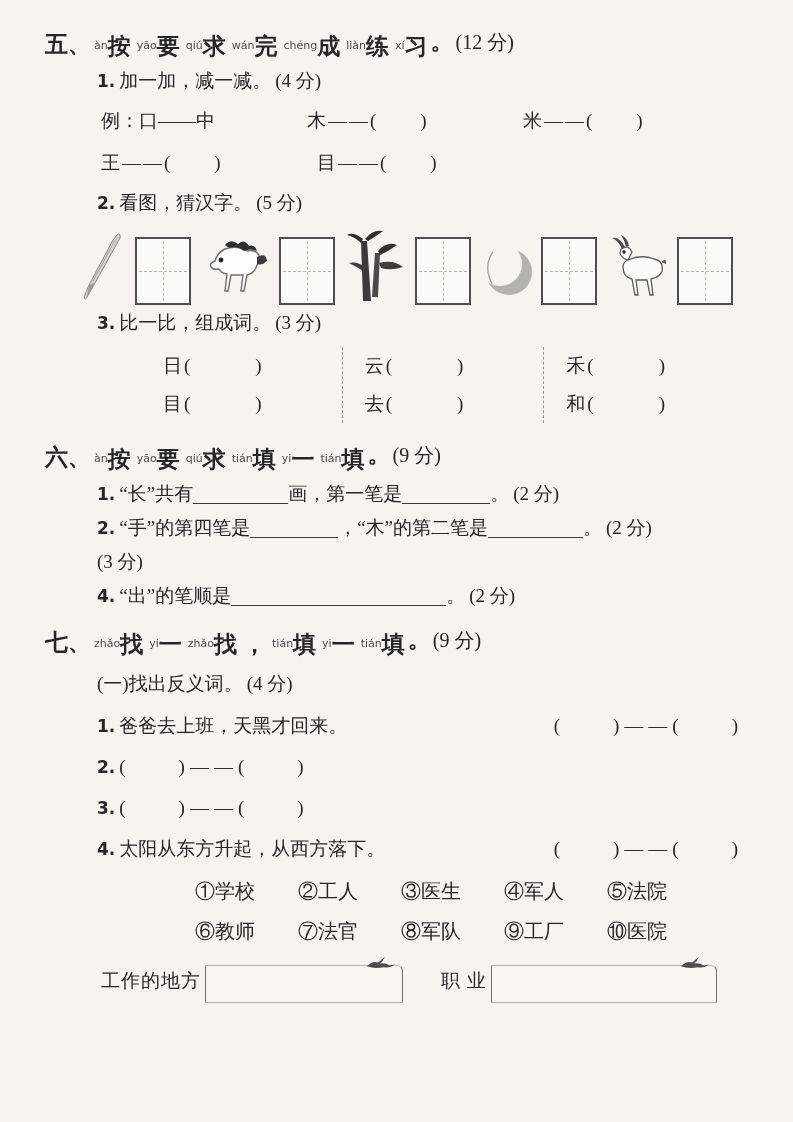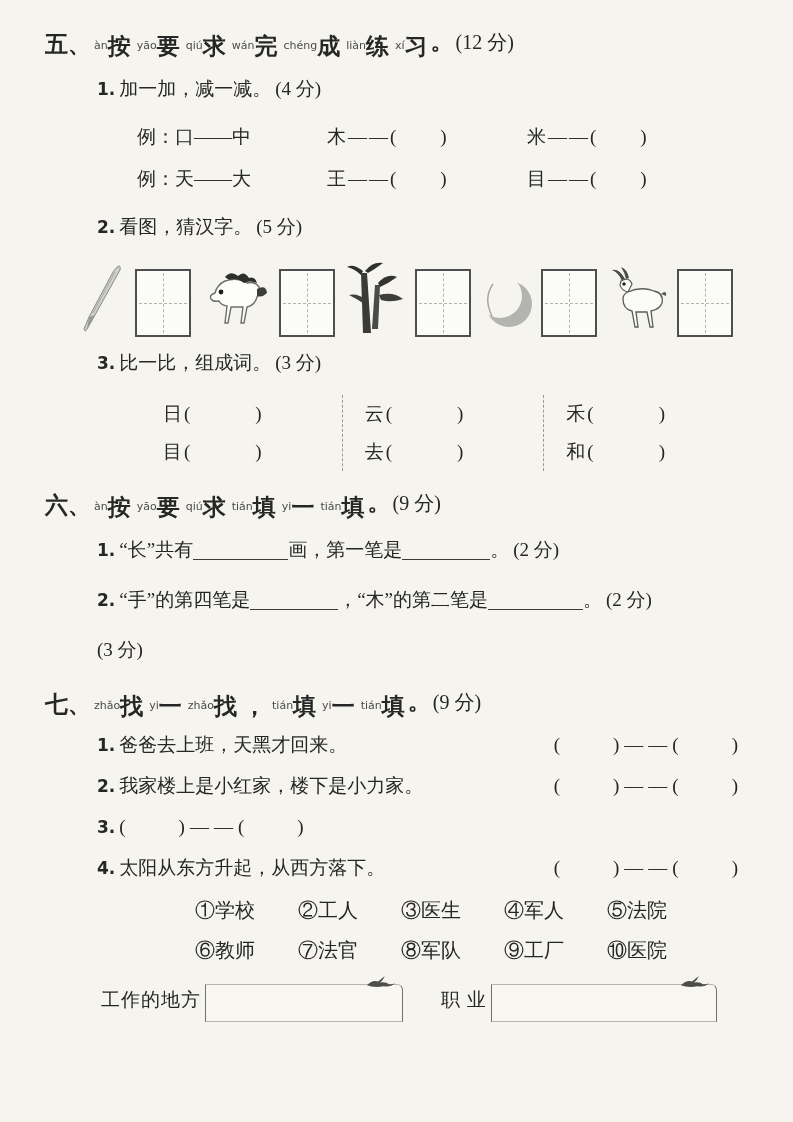--- a/index.html
+++ b/index.html
@@ -15,25 +15,25 @@
   
   .sec-header{display:flex;align-items:flex-end;margin-bottom:10px;}
   .sec-prefix{font-size:23px;font-weight:bold;line-height:1.1;padding-bottom:2px;}
   .pair{display:inline-flex;flex-direction:row;align-items:center;margin:0 3px;}
   .py{font-size:11px;color:#4a4a4a;font-family:"DejaVu Sans", sans-serif;line-height:14px;height:14px;}
   .hz{font-size:23px;font-weight:bold;line-height:1.1;}
   .sec-suffix{font-size:23px;font-weight:bold;padding-bottom:2px;}
   .sec-score{font-size:20px;padding-bottom:3px;margin-left:2px;}
 
   
-  .q-line{font-size:19px;margin:2px 0 10px 52px;line-height:40px;}
+  .q-line{font-size:19px;margin:2px 0 10px 52px;line-height:24px;}
   .num{font-family:"DejaVu Sans", sans-serif;font-weight:bold;font-size:17px;margin-right:4px;}
   .score{margin-left:4px;}
 
-  .ex-row{display:flex;font-size:19px;margin:14px 0 14px 92px;line-height:28px;}
+  .ex-row{display:flex;font-size:19px;margin:14px 0 14px 56px;line-height:28px;gap:16px;}
   .ex-lead{width:190px;}
   .ex-cell{width:200px;letter-spacing:2px;}
 
   
   .pic-strip{display:flex;align-items:flex-end;margin:12px 0 6px 28px;gap:10px;}
   .pic-unit{display:flex;align-items:flex-end;gap:8px;}
   .tzg{width:52px;height:64px;border:2px solid #4f4f4f;background:#fbfbf8;position:relative;}
   .tzg::before{content:"";position:absolute;left:2px;right:2px;top:50%;border-top:1px dashed #b9b3a6;}
   .tzg::after{content:"";position:absolute;top:2px;bottom:2px;left:50%;border-left:1px dashed #b9b3a6;}
 
@@ -108,21 +108,20 @@
   <div class="q-line">
     <span class="num">1.</span><span>加一加，减一减。</span><span class="score">(4 分)</span>
   </div>
 
   <div class="ex-row">
     <span class="ex-lead">例：口——中</span>
     <span class="ex-cell">木——(　　)</span>
     <span class="ex-cell">米——(　　)</span>
   </div>
   <div class="ex-row">
-    <span class="ex-lead">例：天——大</span>
     <span class="ex-cell">王——(　　)</span>
     <span class="ex-cell">目——(　　)</span>
   </div>
 
   <div class="q-line">
     <span class="num">2.</span><span>看图，猜汉字。</span><span class="score">(5 分)</span>
   </div>
 
   <div class="pic-strip">
     <div class="pic-unit">
@@ -229,20 +228,23 @@
   </div>
 
   <div class="q-line">
     <span class="num">2.</span><span>“手”的第四笔是</span><span class="blank w88"></span><span>，“木”的第二笔是</span><span class="blank w95"></span><span>。</span><span class="score">(2 分)</span>
   </div>
 
   <div class="q-line">
     <span>(3 分)</span>
   </div>
 
+  <div class="q-line">
+    <span class="num">4.</span><span>“出”的笔顺是</span><span class="blank w210"></span><span>。</span><span class="score">(2 分)</span>
+  </div>
 
   <div class="sec-header" style="margin-top:16px;">
     <span class="sec-prefix">七、</span>
     <span class="pair">
         <span class="py">zhǎo</span>
         <span class="hz">找</span>
       </span>
     <span class="pair">
         <span class="py">yi</span>
         <span class="hz">一</span>
@@ -264,29 +266,31 @@
         <span class="hz">一</span>
       </span>
     <span class="pair">
         <span class="py">tián</span>
         <span class="hz">填</span>
       </span>
     <span class="sec-suffix">。</span>
     <span class="sec-score">(9 分)</span>
   </div>
 
+  <div class="sub-line">
+    <span>(一)</span><span>找出反义词。</span><span class="score">(4 分)</span>
+  </div>
 
   <div class="sent-row">
     <span class="num">1.</span>
     <span class="sent">爸爸去上班，天黑才回来。</span>
     <span class="ans-pair">(　　)——(　　)</span>
   </div>
   <div class="sent-row">
     <span class="num">2.</span>
-    <span class="sent">我家楼上是小红家，楼下是小力家。</span>
     <span class="ans-pair">(　　)——(　　)</span>
   </div>
   <div class="sent-row">
     <span class="num">3.</span>
     <span class="ans-pair">(　　)——(　　)</span>
   </div>
   <div class="sent-row">
     <span class="num">4.</span>
     <span class="sent">太阳从东方升起，从西方落下。</span>
     <span class="ans-pair">(　　)——(　　)</span>

